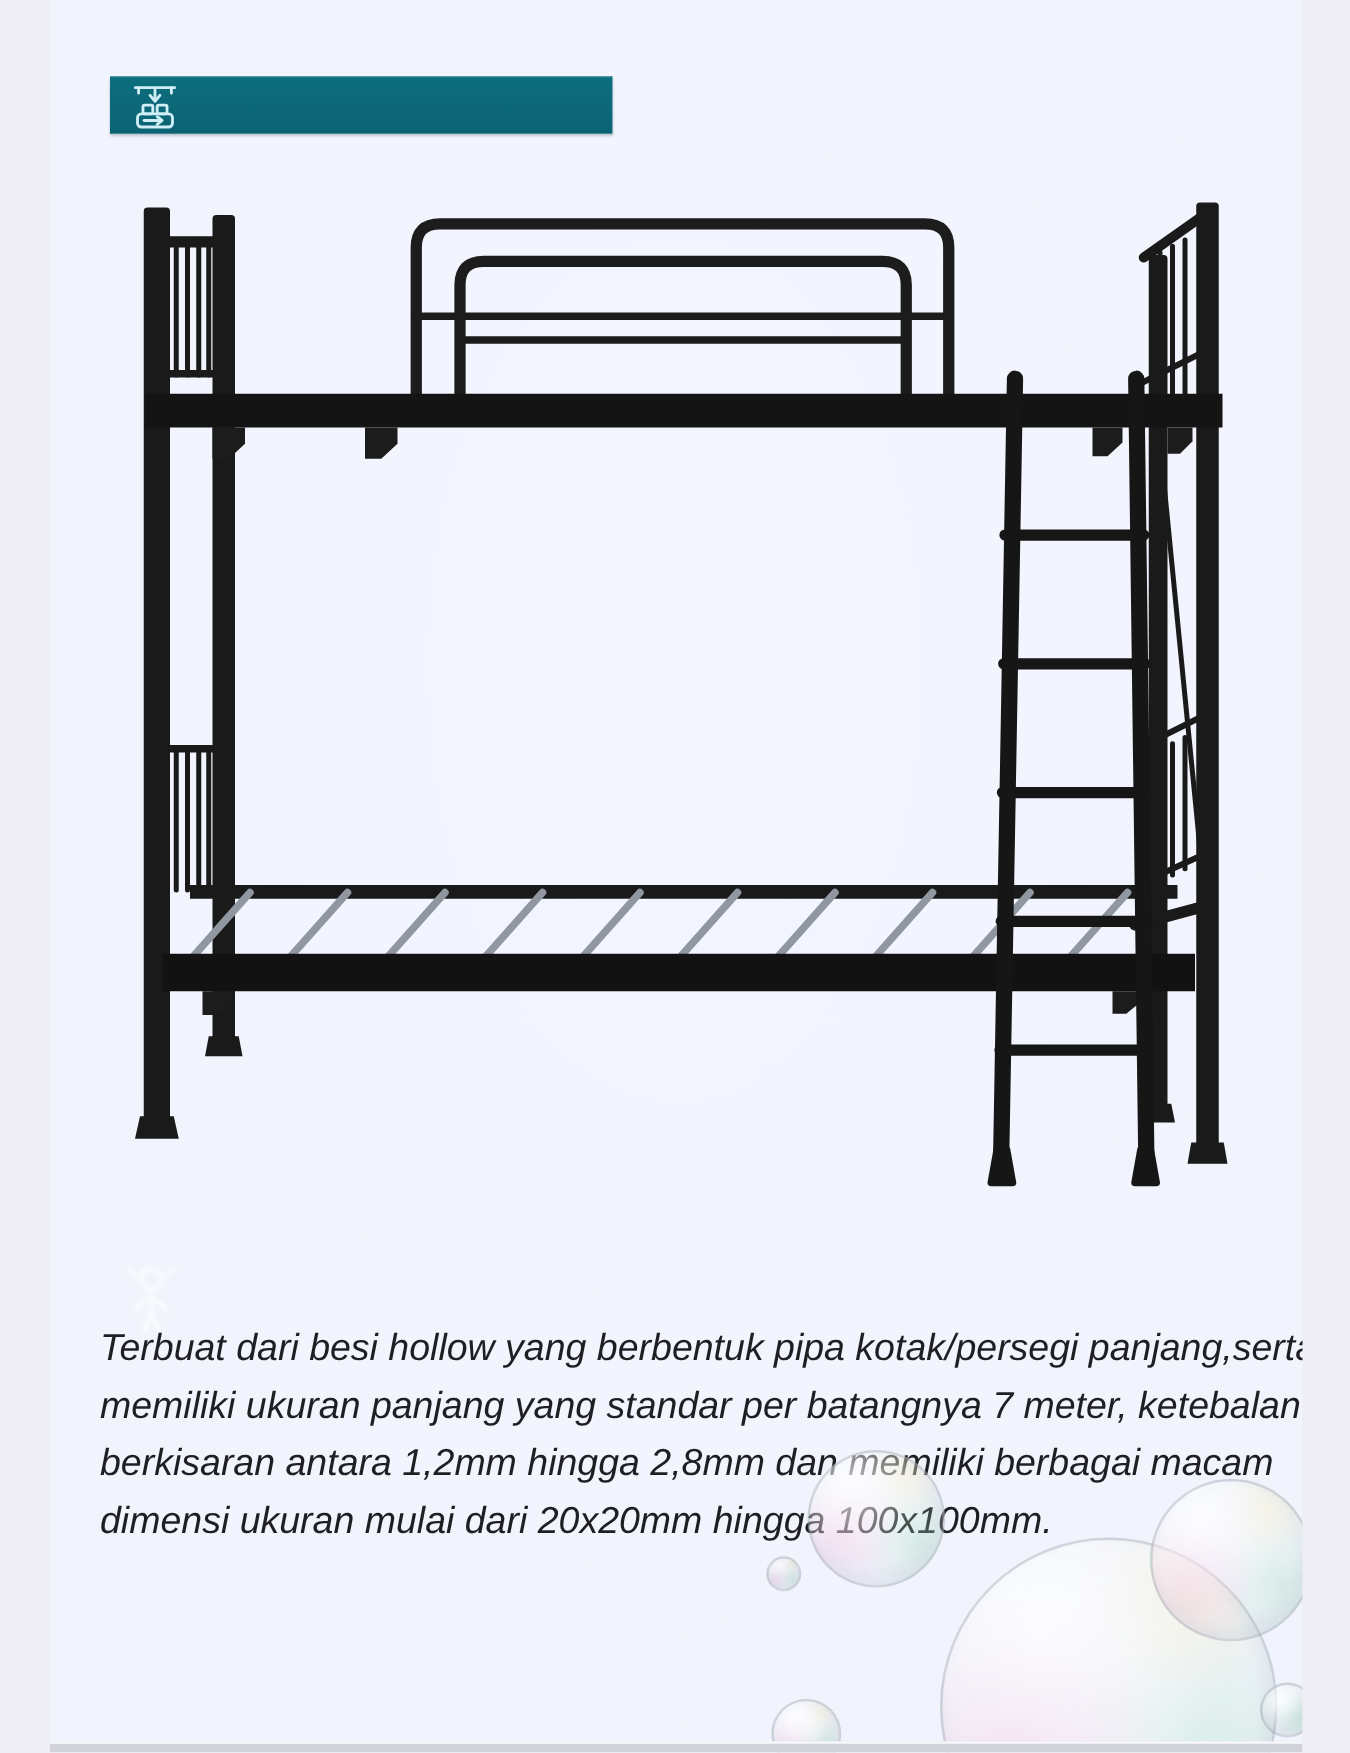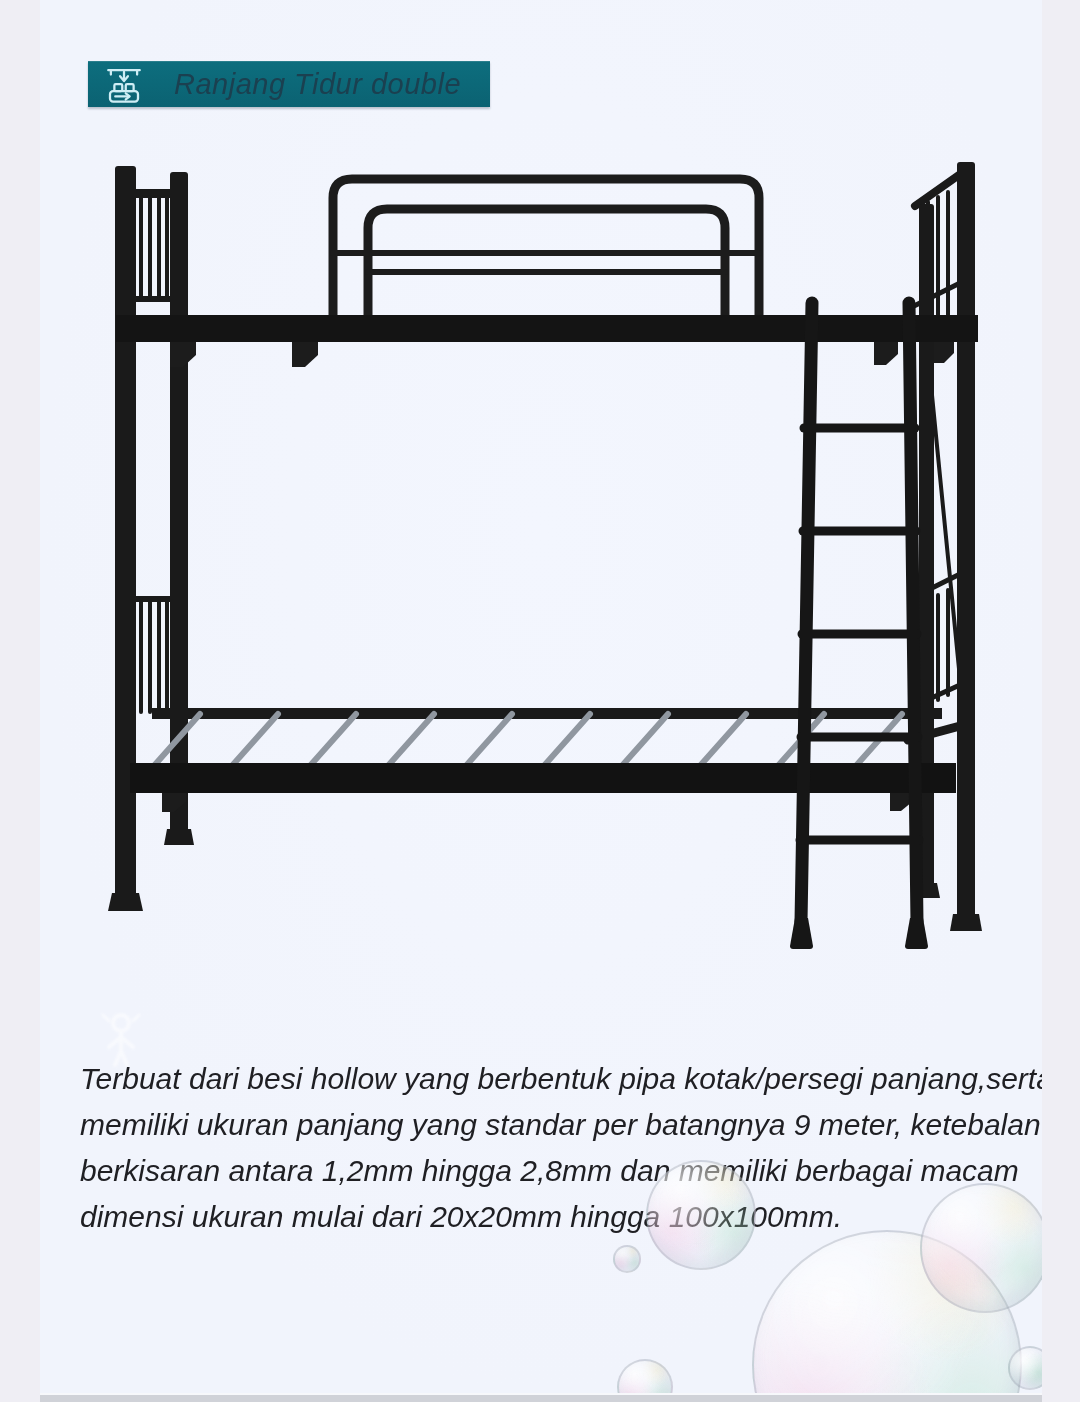--- a/index.html
+++ b/index.html
@@ -71,21 +71,20 @@
           <path d="M24,9 v8"></path>
           <path d="M19.5,14 L24,19.5 L28.5,14"></path>
           <rect x="13" y="23" width="9" height="8" rx="1.5"></rect>
           <rect x="26" y="23" width="9" height="8" rx="1.5"></rect>
           <rect x="8" y="31" width="32" height="12" rx="3.5"></rect>
           <path d="M14,37 H29"></path>
           <path d="M26,33.5 L30.5,37 L26,40.5"></path>
         </g>
       </svg>
     </span>
-    <span class="header-title">Ranjang Tidur double</span>
   </div>
 
   <svg class="bed-svg" viewBox="0 0 1080 1402">
     <g stroke-linecap="round" stroke-linejoin="round">
 
       <g fill="none" stroke="#1c1c1c">
         <path d="M333,316 V198 Q333,179 352,179 H740 Q759,179 759,198 V316" stroke-width="9"></path>
         <path d="M368,316 V228 Q368,209 387,209 H706 Q725,209 725,228 V316" stroke-width="9"></path>
         <path d="M333,253 H759" stroke-width="6"></path>
         <path d="M368,272 H725" stroke-width="6"></path>
@@ -177,21 +176,21 @@
       <g fill="none" stroke="#ffffff" stroke-width="4" stroke-linecap="round">
         <circle cx="36" cy="18" r="8"></circle>
         <path d="M36,26 V46 M36,32 L24,42 M36,32 L48,42 M30,60 L36,46 L42,60"></path>
         <path d="M18,10 L24,16 M54,10 L48,16" stroke-width="3"></path>
       </g>
     </svg>
   </span>
 
   <div class="description">
     <div>Terbuat dari besi hollow yang berbentuk pipa kotak/persegi panjang,serta</div>
-    <div>memiliki ukuran panjang yang standar per batangnya 9 meter, ketebalan</div>
+    <div>memiliki ukuran panjang yang standar per batangnya 7 meter, ketebalan</div>
     <div>berkisaran antara 1,2mm hingga 2,8mm dan memiliki berbagai macam</div>
     <div>dimensi ukuran mulai dari 20x20mm hingga 100x100mm.</div>
   </div>
 
   <div class="bubble" style="left:606px;top:1160px;width:106px;height:106px;"></div>
   <div class="bubble" style="left:573px;top:1245px;width:24px;height:24px;"></div>
   <div class="bubble" style="left:712px;top:1230px;width:266px;height:266px;"></div>
   <div class="bubble" style="left:880px;top:1183px;width:126px;height:126px;"></div>
   <div class="bubble" style="left:577px;top:1359px;width:52px;height:52px;"></div>
   <div class="bubble greenish" style="left:968px;top:1346px;width:40px;height:40px;"></div>

